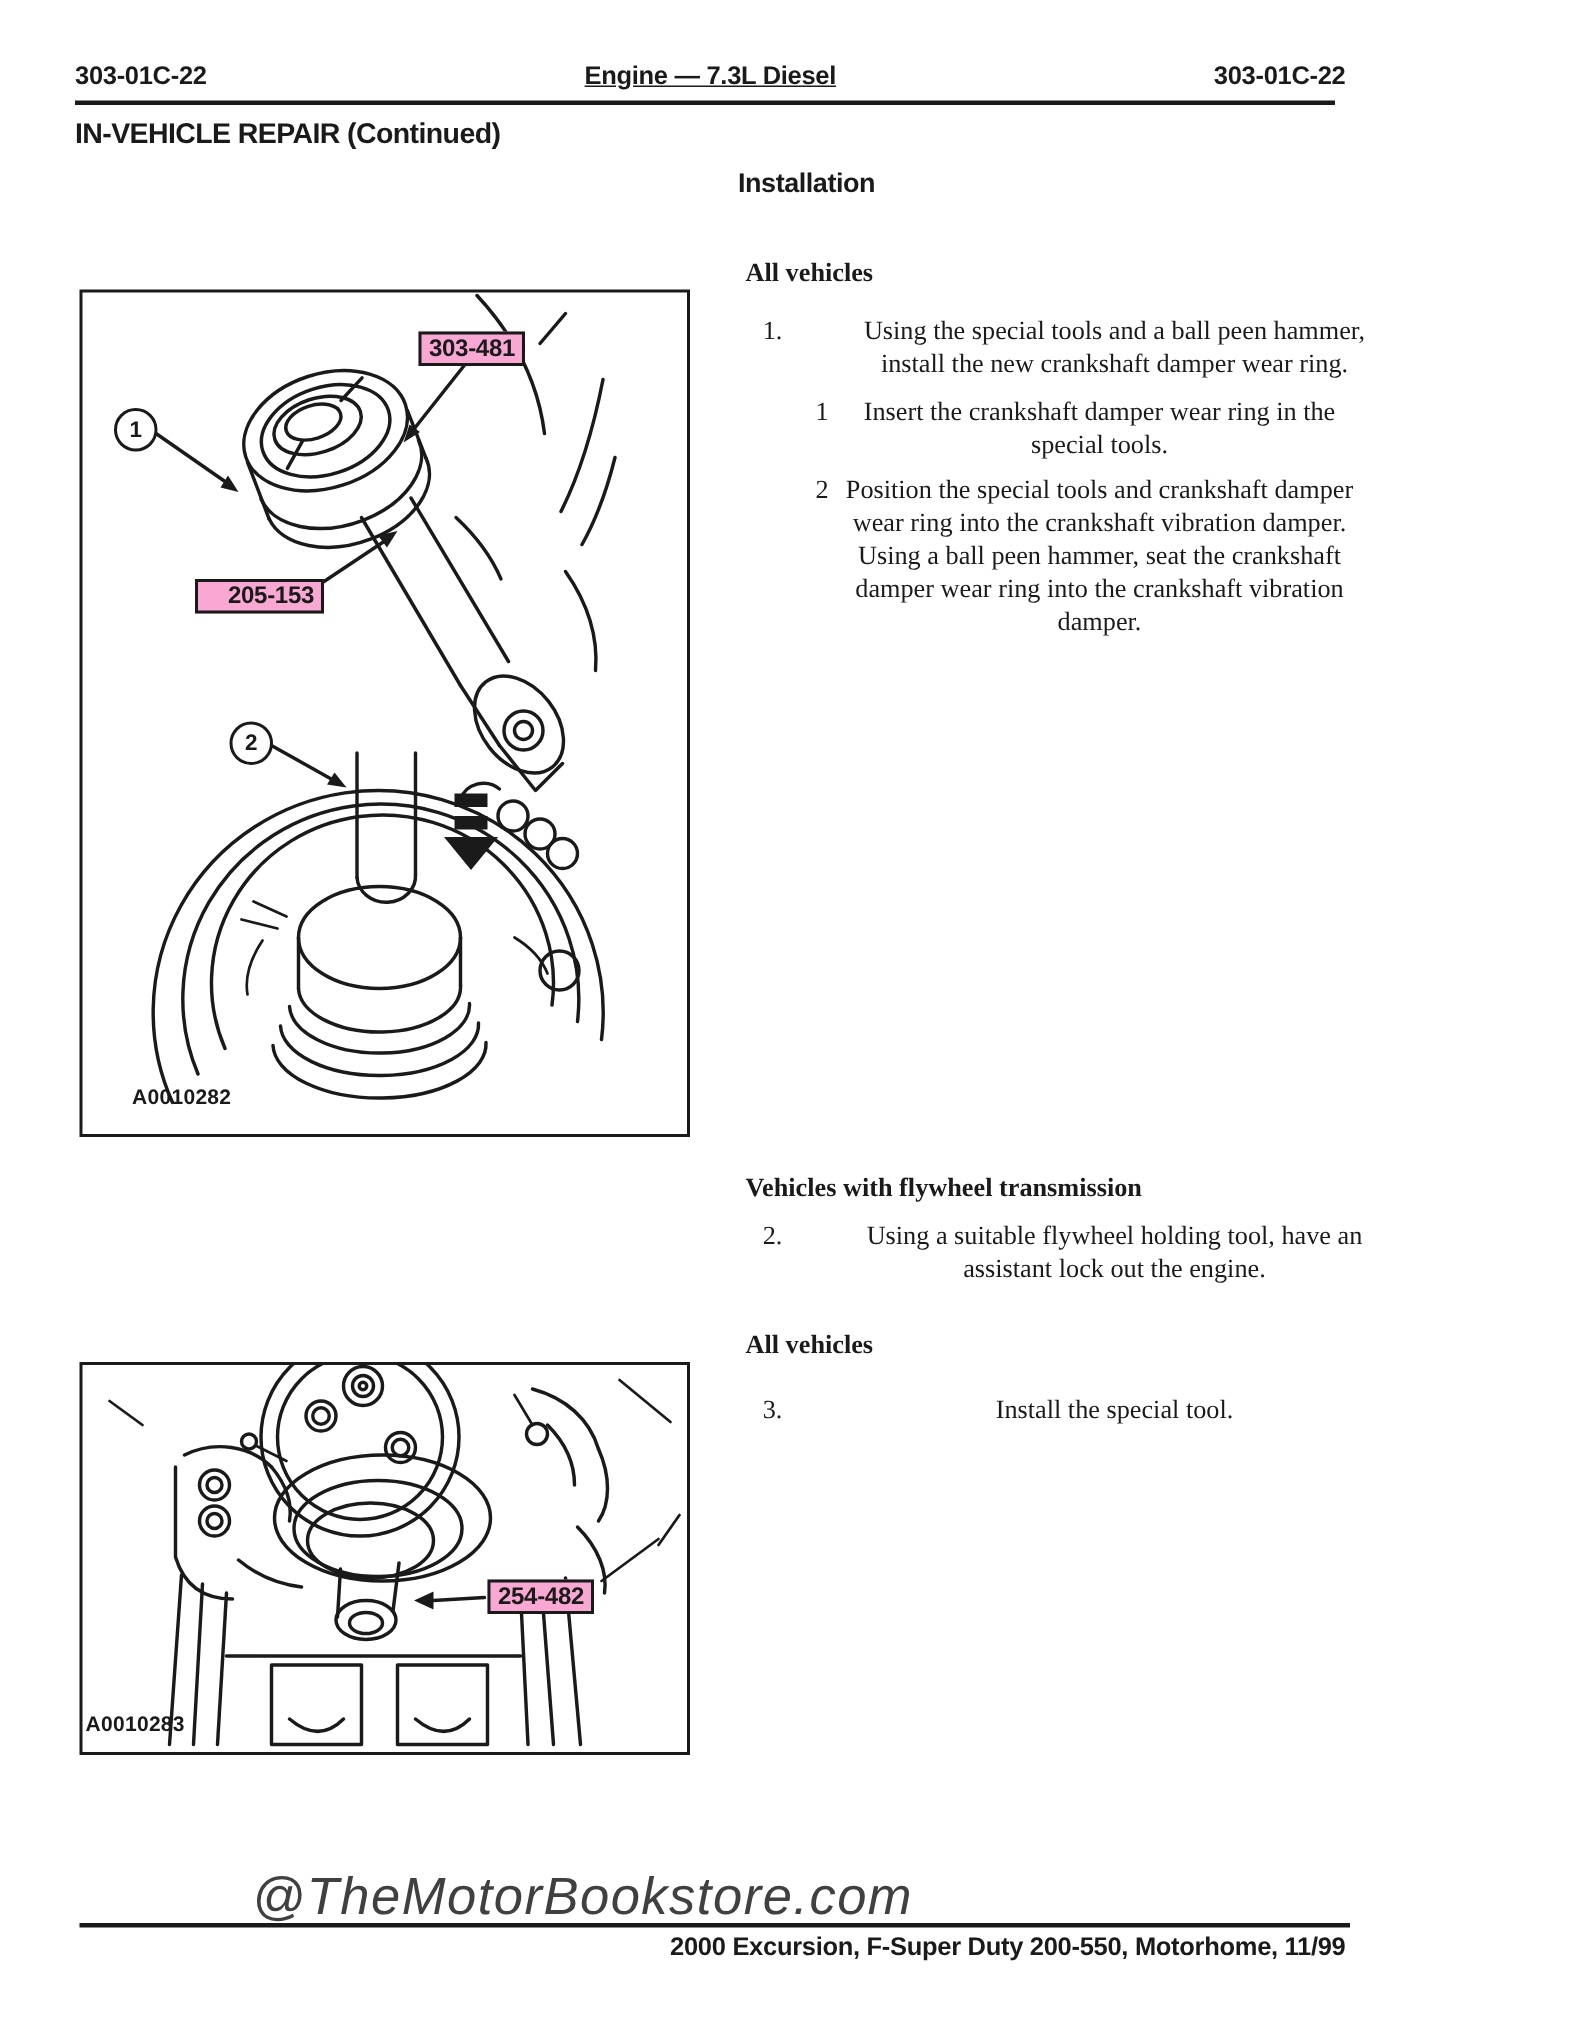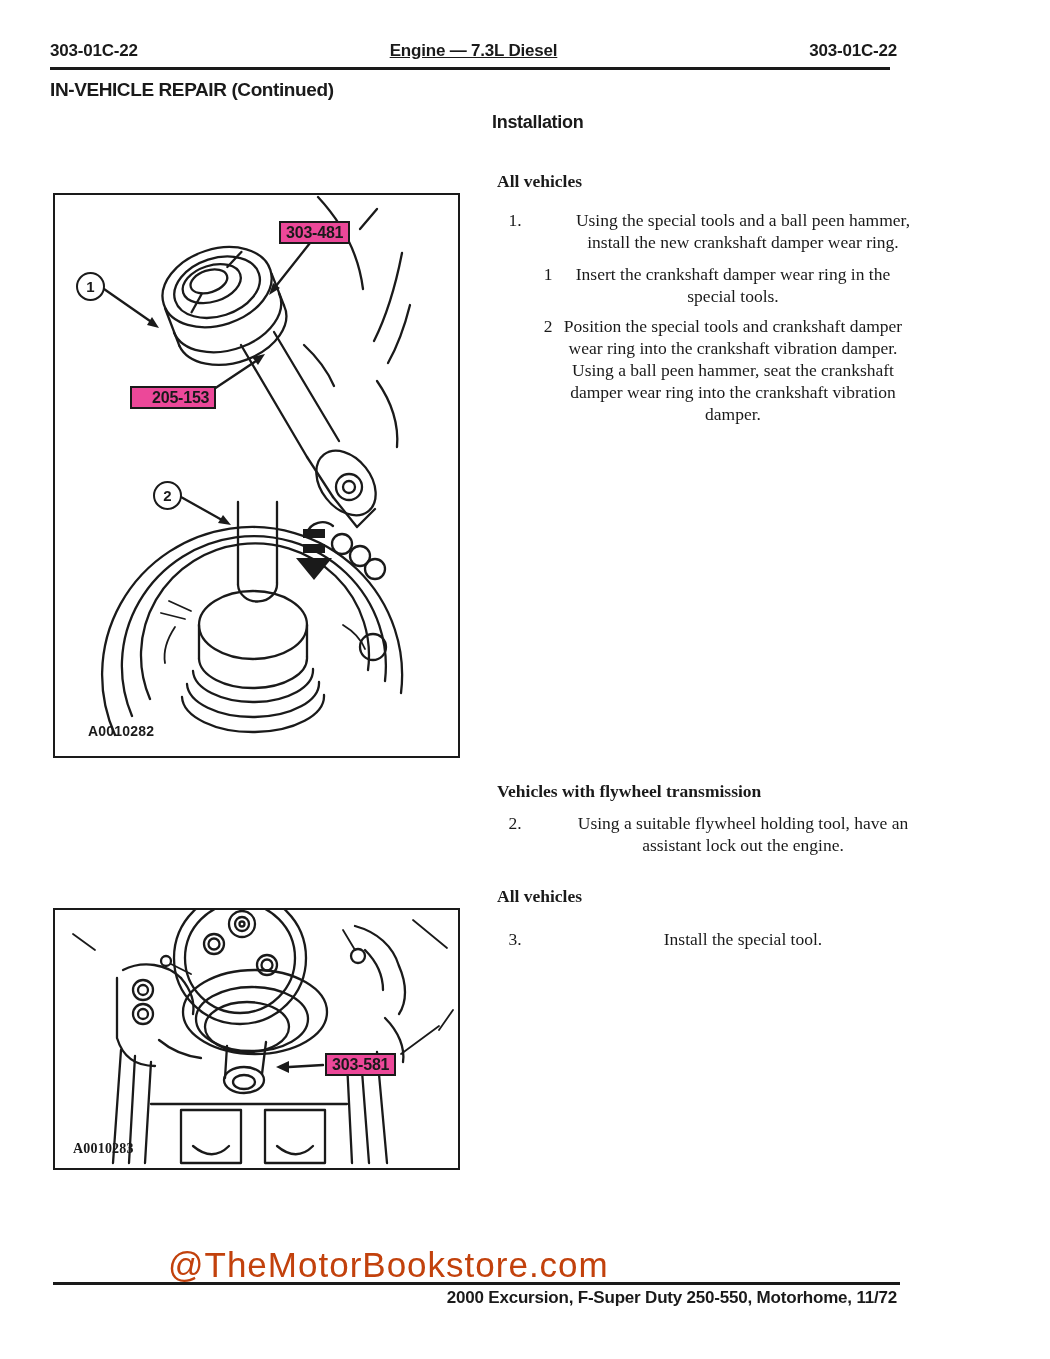--- a/index.html
+++ b/index.html
@@ -27,21 +27,21 @@
   .step .n { flex:0 0 36px; }
   .step .t { width:372px;margin-left:24px; }
   .substep { display:flex; margin-left:38px; font:17.5px/22px "Liberation Serif", serif; }
   .substep .n { flex:0 0 26px; }
   .substep .t { width:344px; }
 
   
   .figure { border:2.5px solid #1a1a1a; background:#fff; }
   .fig-svg { position:absolute; left:0; top:0; }
   .box-label {
-    position:absolute; border:2.5px solid #1a1a1a; background:#ec4899;
+    position:absolute; border:2.5px solid #1a1a1a; background:#f9a8d4;
     font:700 16px "Liberation Sans", sans-serif; letter-spacing:-0.2px;
     padding:0 5px; line-height:18px; height:23px; display:flex; align-items:center;
   }
   .circle-label {
     position:absolute; width:29px; height:29px; border:2.5px solid #1a1a1a; border-radius:50%;
     background:#fff; font:700 15px "Liberation Sans", sans-serif;
     display:flex; align-items:center; justify-content:center;
   }
   .fig-id { position:absolute; font:700 14px "Liberation Sans", sans-serif; letter-spacing:0.2px; }
 
@@ -247,19 +247,19 @@
       <path d="M222,236 C235,247 247,247 258,236"></path>
     </g>
 
     <g>
       <path class="ln" d="M268,155 L234,157"></path>
       <polygon class="fill" points="221,157 234,151 234,163"></polygon>
       <path class="ln thin" d="M346,144 L384,116"></path>
     </g>
   </svg>
 
-  <div class="box-label" style="left:270px; top:143px;">303-581</div>
-  <div class="fig-id" style="left:18px; top:231px;font-family:Liberation Serif, serif;">A0010283</div>
-</div>
-
-<div class="abs watermark" style="left: 168px; top: 1245px; color: #c2410c;">@TheMotorBookstore.com</div>
+  <div class="box-label" style="left:270px; top:143px;">254-482</div>
+  <div class="fig-id" style="left:2px; top:231px;">A0010283</div>
+</div>
+
+<div class="abs watermark" style="left: 168px; top: 1245px; color: #404040; font-style: italic;">@TheMotorBookstore.com</div>
 <div class="abs rule" style="left:53px; top:1282px; width:847px;"></div>
-<div class="abs footer-text" style="top:1288px; right:153px;">2000 Excursion, F-Super Duty 250-550, Motorhome, 11/72</div>
+<div class="abs footer-text" style="top:1288px; right:153px;">2000 Excursion, F-Super Duty 200-550, Motorhome, 11/99</div>
 
 </body></html>

